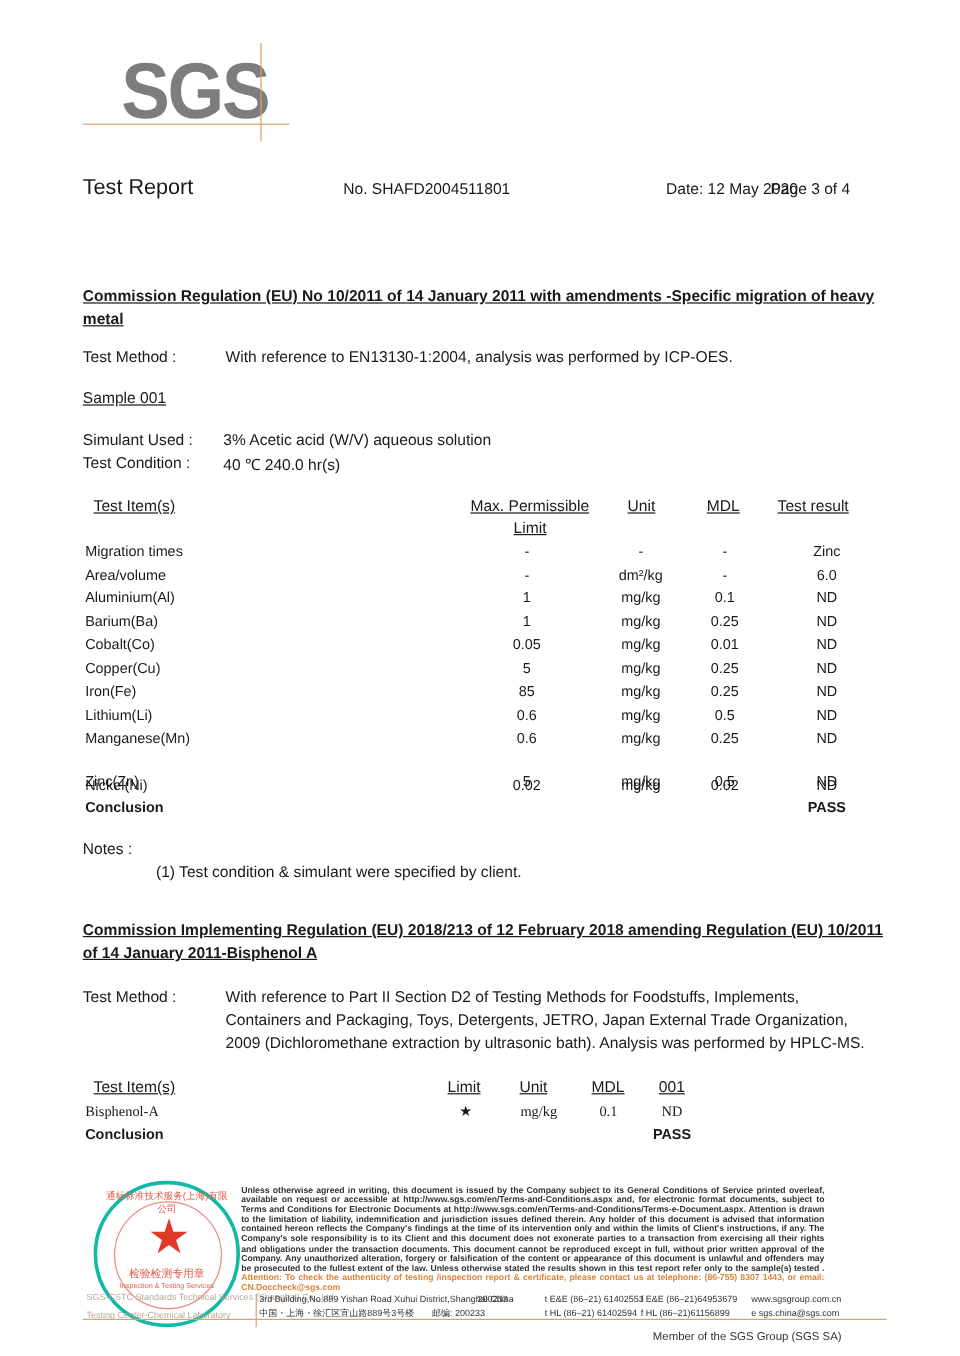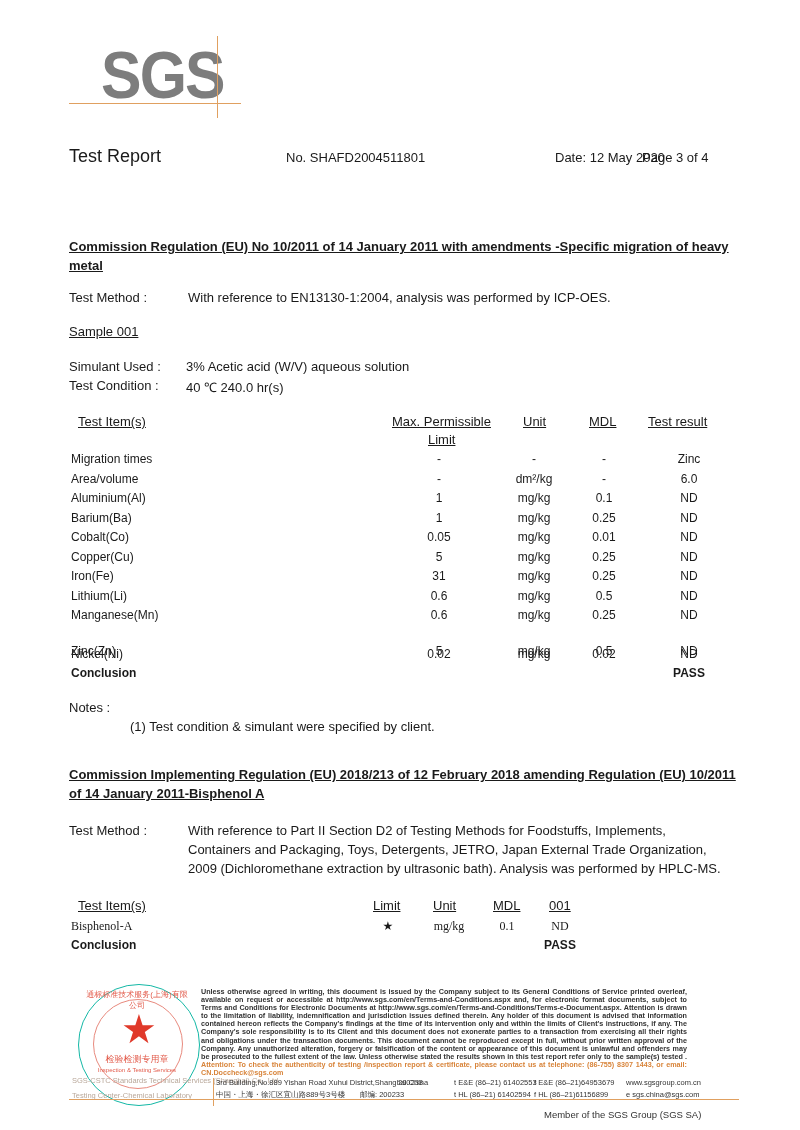--- a/index.html
+++ b/index.html
@@ -22,21 +22,21 @@
   .c-res { left:580px; width:80px; text-align:center; }
   .row2 { position:absolute; left:69px; width:560px; height:19px; font-size:12px; }
   .row2 span { position:absolute; top:0; }
   .d-item { left:2px; }
   .d-lim { left:300px; width:38px; text-align:center; }
   .d-unit { left:355px; width:50px; text-align:center; }
   .d-mdl { left:418px; width:40px; text-align:center; }
   .d-res { left:470px; width:42px; text-align:center; }
   .fine { position:absolute; left:201px; top:988px; width:486px; font-size:7.2px; line-height:8.1px; font-weight:bold; color:#333; text-align:justify; }
   .fine .att { color:#d8843a; }
-  .stamp { position:absolute; left:78px; top:984px; width:122px; height:122px; border:1px solid #14b8a6; border-radius:50%; box-sizing:border-box; }
+  .stamp { position:absolute; left:78px; top:984px; width:122px; height:122px; border:3px solid #14b8a6; border-radius:50%; box-sizing:border-box; }
   .stamp-inner { position:absolute; left:14px; top:14px; width:88px; height:88px; border:1px solid #e88a7e; border-radius:50%; }
   .star { position:absolute; left:42px; top:24px; font-size:40px; color:#e0392a; line-height:1; }
   .stamp-cn { position:absolute; left:22px; top:68px; width:72px; text-align:center; font-size:9px; color:#e25a4a; }
   .stamp-en { position:absolute; left:16px; top:82px; width:84px; text-align:center; font-size:6px; color:#e25a4a; }
   .stamp-arc { position:absolute; left:6px; top:4px; width:104px; text-align:center; font-size:8px; color:#e25a4a; }
   .stamp-under { position:absolute; left:72px; font-size:7.5px; color:#b9a89a; }
   .addr { position:absolute; font-size:7.5px; color:#333; }
   .foot-line { position:absolute; left:69px; top:1099px; width:670px; height:1px; background:#e0a060; }
   .foot-vline { position:absolute; left:213px; top:1078px; width:1px; height:28px; background:#e0a060; }
 </style>
@@ -112,21 +112,21 @@
   </div>
   <div class="row" style="top:550px;">
     <span class="c-item">Copper(Cu)</span>
     <span class="c-lim">5</span>
     <span class="c-unit">mg/kg</span>
     <span class="c-mdl">0.25</span>
     <span class="c-res">ND</span>
   </div>
   <div class="row" style="top:569px;">
     <span class="c-item">Iron(Fe)</span>
-    <span class="c-lim">31</span>
+    <span class="c-lim">85</span>
     <span class="c-unit">mg/kg</span>
     <span class="c-mdl">0.25</span>
     <span class="c-res">ND</span>
   </div>
   <div class="row" style="top:589px;">
     <span class="c-item">Lithium(Li)</span>
     <span class="c-lim">0.6</span>
     <span class="c-unit">mg/kg</span>
     <span class="c-mdl">0.5</span>
     <span class="c-res">ND</span>

